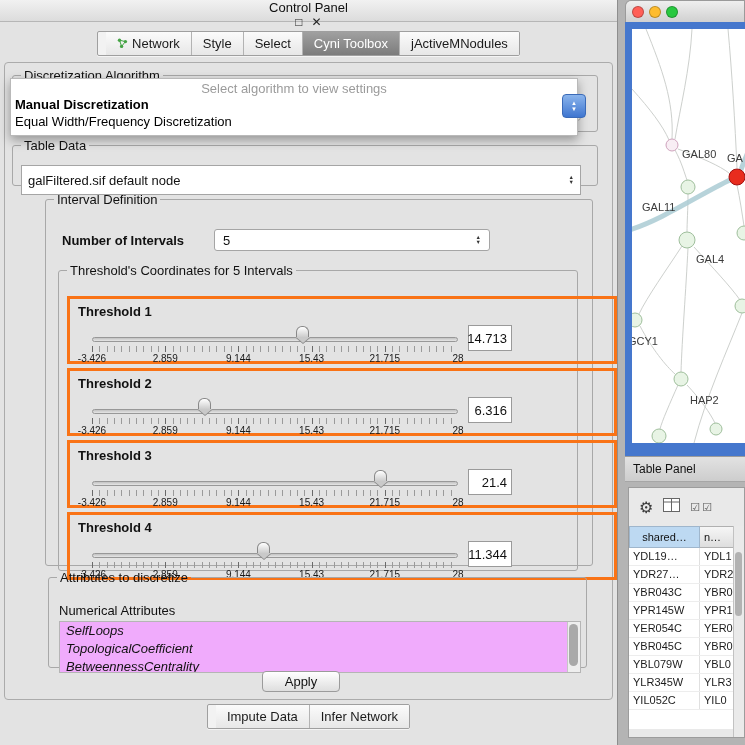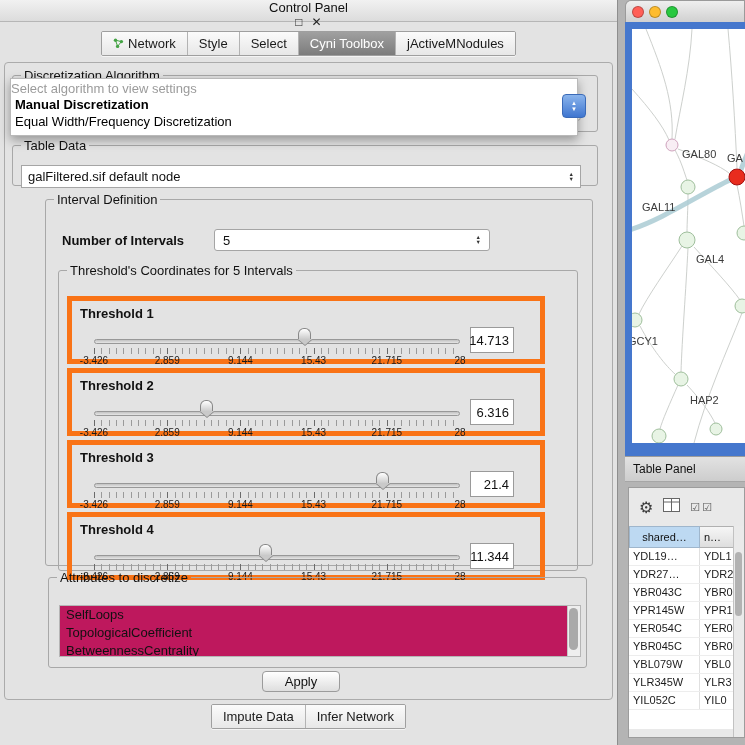--- a/index.html
+++ b/index.html
@@ -9,71 +9,71 @@
   
   .cp { position:absolute; left:0; top:0; width:618px; height:745px; background:#e3e3e3; border-right:1px solid #8e8e8e; }
   .cp-titlebar { height:22px; background:linear-gradient(#f1f1f1,#dcdcdc); border-bottom:1px solid #b6b6b6; display:flex; align-items:center; padding:0 8px; font-size:13px;flex-direction:column; }
   .cp-title { flex:1; }
   .cp-winbtns { display:flex; gap:9px; font-size:12px; color:#222; }
   .cp-winbtns span { cursor:default; }
 
   .tabbar-wrap { position:absolute; left:0; width:100%; display:flex; justify-content:center; }
   .tabbar-wrap.top { top:31px; }
   .tabbar-wrap.bottom { top:704px; }
-  .tabbar { display:inline-flex; border:1px solid #9f9f9f; border-radius:2px; overflow:hidden; background:#f2f2f2; box-shadow:0 1px 0 rgba(255,255,255,.6); }
+  .tabbar { display:inline-flex; border:1px solid #9f9f9f; border-radius:2px; overflow:hidden; background:#f2f2f2; box-shadow:0 1px 0 rgba(255,255,255,.6);padding-left:8px; }
   .tab { padding:4px 11px; font-size:13px; color:#1a1a1a; background:linear-gradient(#fbfbfb,#e7e7e7); display:flex; align-items:center; gap:4px; white-space:nowrap; }
   .tab + .tab { border-left:1px solid #b3b3b3; }
   .tab.selected { background:linear-gradient(#a0a0a0,#7c7c7c); color:#fff;text-align:right; }
   .tab-icon { display:inline-flex; }
 
   .cp-frame { position:absolute; left:4px; top:62px; width:609px; height:638px; border:1px solid #ababab; border-radius:4px; }
 
   fieldset.fs { position:absolute; border:1px solid #a8a8a8; border-radius:3px; }
   fieldset.fs legend { font-size:13px; padding:0 3px; margin-left:8px; color:#111; white-space:nowrap; }
   legend.green { color:var(--green_title); }
   legend.blue { color:var(--blue_title); }
 
   .fs.algo { left:12px; top:68px; width:586px; height:64px; }
   .algo-combo { position:absolute; left:8px; top:14px; width:560px; height:24px; background:#fff; border:1px solid #a5a5a5; border-radius:4px; }
 
   .popup { position:absolute; left:10px; top:78px; width:568px; height:58px; background:#fff; border:1px solid #b9b9b9; box-shadow:0 4px 10px rgba(0,0,0,.35); z-index:40; }
-  .popup-prompt { color:#9b9b9b; font-size:13px; padding-top:2px; }
+  .popup-prompt { text-align:center; color:#9b9b9b; font-size:13px; padding-top:2px; }
   .popup-item { font-size:13px; padding:1px 4px; color:#000; }
   .popup-item:first-child { font-weight:bold; }
 
   .overlay-cap { position:absolute; left:562px; top:94px; width:24px; height:24px; z-index:50; border-radius:4px;
     background:linear-gradient(var(--cap_top),var(--cap_bottom)); border:1px solid #3a6ab8;
     display:flex; flex-direction:column; align-items:center; justify-content:center; }
   .overlay-cap .arr { font-size:6px; color:#fff; line-height:6px; }
 
   .fs.tdata { left:12px; top:138px; width:586px; height:48px; }
-  .flat-combo { position:absolute; left:8px; top:12px; width:560px; height:23px; background:#fff; border:1px solid #a5a5a5; display:flex; align-items:center; padding:0 6px; font-size:13px; }
+  .flat-combo { position:absolute; left:8px; top:12px; width:560px; height:30px; background:#fff; border:1px solid #a5a5a5; display:flex; align-items:center; padding:0 6px; font-size:13px; }
   .stepper { margin-left:auto; display:flex; flex-direction:column; font-size:5.5px; color:#333; line-height:5px; }
 
   .fs.interval { left:45px; top:192px; width:548px; height:374px; }
   .nlabel { position:absolute; left:16px; top:26px; font-weight:bold; font-size:13px; }
   .count-combo { position:absolute; left:168px; top:22px; width:276px; height:22px; background:#fff; border:1px solid #a5a5a5; border-radius:3px; display:flex; align-items:center; padding:0 8px; font-size:13px; }
 
   .fs.thholds { left:12px; top:56px; width:520px; height:308px; }
-  .th-box { position:absolute; left:8px; width:478px; height:68px; border:5px solid #f97316;padding-left:16px; }
+  .th-box { position:absolute; left:8px; width:550px; height:68px; border:3px solid #f97316;padding-left:16px; }
   .th-label { position:absolute; left:8px; top:5px; font-weight:bold; font-size:13px; }
   .th-slider { position:absolute; left:22px; top:0; width:366px; height:68px; }
   .th-track { position:absolute; left:0; top:38px; width:100%; height:5px; background:linear-gradient(#c2c2c2,#e6e6e6); border:1px solid #989898; border-radius:3px; }
   .th-thumb { position:absolute; top:27px; width:13px; height:11px; border:1px solid #888; border-bottom:none; border-radius:6px 6px 0 0; background:linear-gradient(#ffffff,#cccccc); }
   .th-thumb::after { content:''; position:absolute; left:-1px; top:10px; border-left:7.5px solid transparent; border-right:7.5px solid transparent; border-top:6px solid #c9c9c9; filter:drop-shadow(0 1px 0 #888); }
   .th-ticks { position:absolute; left:0; top:47px; width:100%; height:6px;
     background:repeating-linear-gradient(90deg,#6a6a6a 0 1px,transparent 1px 73.2px),
                repeating-linear-gradient(90deg,#9a9a9a 0 1px,transparent 1px 7.32px); }
   .th-scale { position:absolute; left:0; top:54px; width:100%; height:12px; font-size:10px; color:#1a1a1a; }
   .th-scale span { position:absolute; transform:translateX(-50%); white-space:nowrap; }
   .th-value { position:absolute; left:398px; top:26px; width:44px; height:26px; border:1px solid #9a9a9a; background:#fff; font-size:13px; display:flex; align-items:center; justify-content:flex-end; padding-right:4px; }
 
   .fs.attrs { left:48px; top:570px; width:539px; height:98px; }
   .attrs-sub { position:absolute; left:10px; top:18px; font-weight:normal; font-size:13px;text-align:center; }
-  .attr-list { position:absolute; left:10px; top:20px; width:522px; height:52px; background:#be185d; border:1px solid #b5b5b5; overflow:hidden; }
+  .attr-list { position:absolute; left:10px; top:36px; width:522px; height:52px; background:#f0abfc; border:1px solid #b5b5b5; overflow:hidden;font-style:italic; }
   .attr-item { font-size:13px; height:18px; line-height:18px; padding-left:6px; }
   .vscroll { position:absolute; right:0; top:0; width:13px; height:100%; background:#eee; border-left:1px solid #c6c6c6; }
   .vthumb { position:absolute; left:1px; top:2px; width:9px; height:42px; background:#a9a9a9; border-radius:5px; }
 
   .apply-btn { position:absolute; left:262px; top:671px; width:78px; height:21px; background:linear-gradient(#ffffff,#dedede); border:1px solid #9b9b9b; border-radius:4px; font-size:13px; display:flex; align-items:center; justify-content:center; }
 
   
   .netwin { position:absolute; left:625px; top:0; width:120px; height:452px; }
   .net-titlebar { height:22px; background:linear-gradient(#efefef,#d0d0d0); border:1px solid #9a9a9a; border-bottom:none; border-radius:6px 0 0 0; display:flex; align-items:center; padding-left:6px; }
   .lights { display:flex; gap:5px; }

